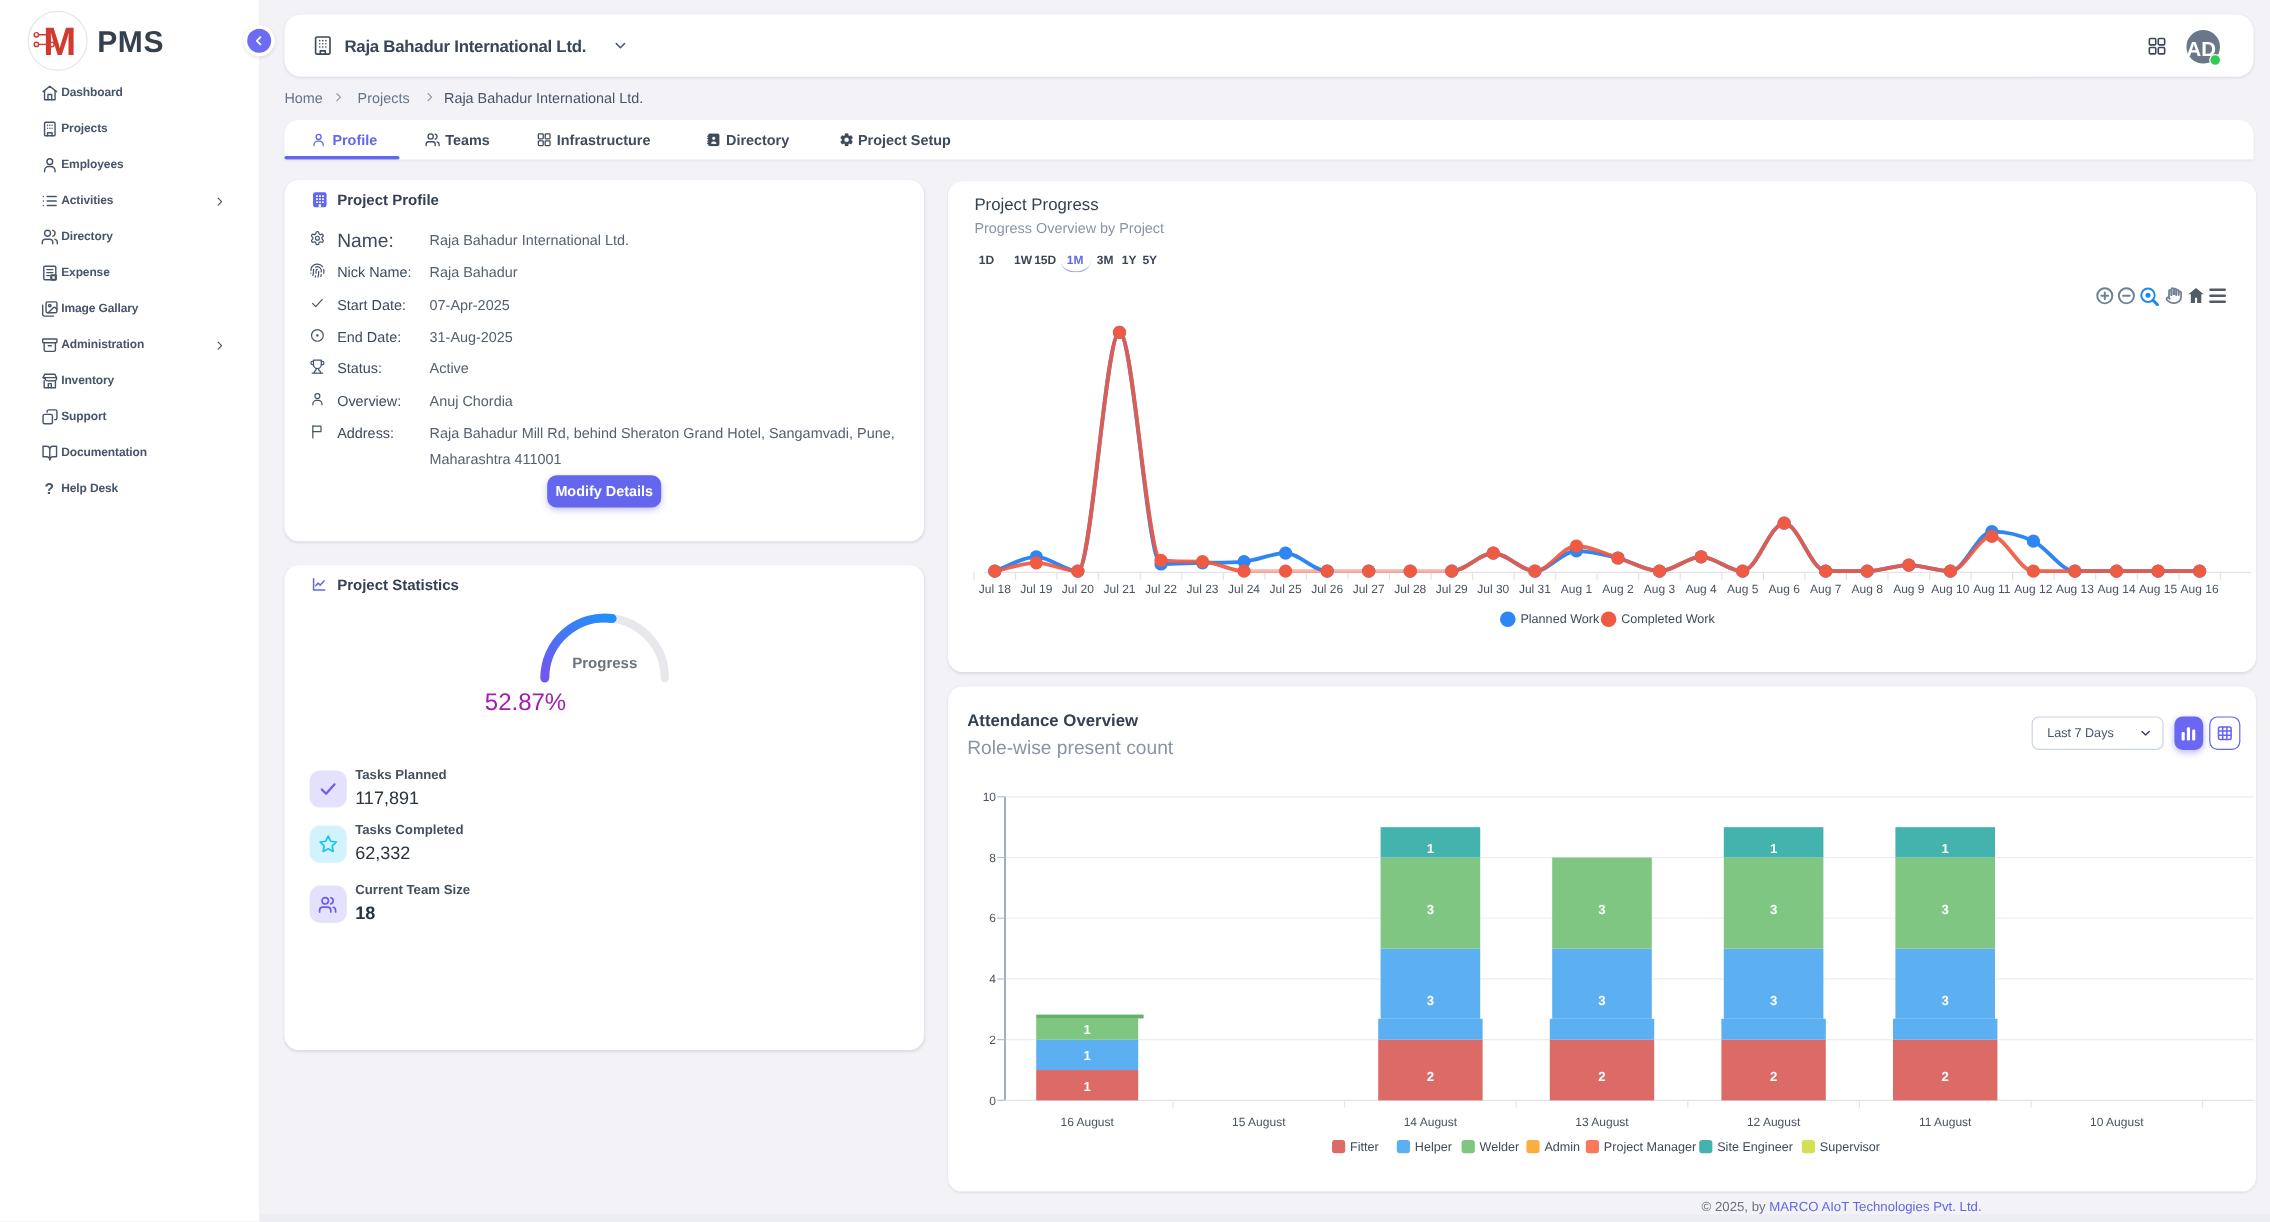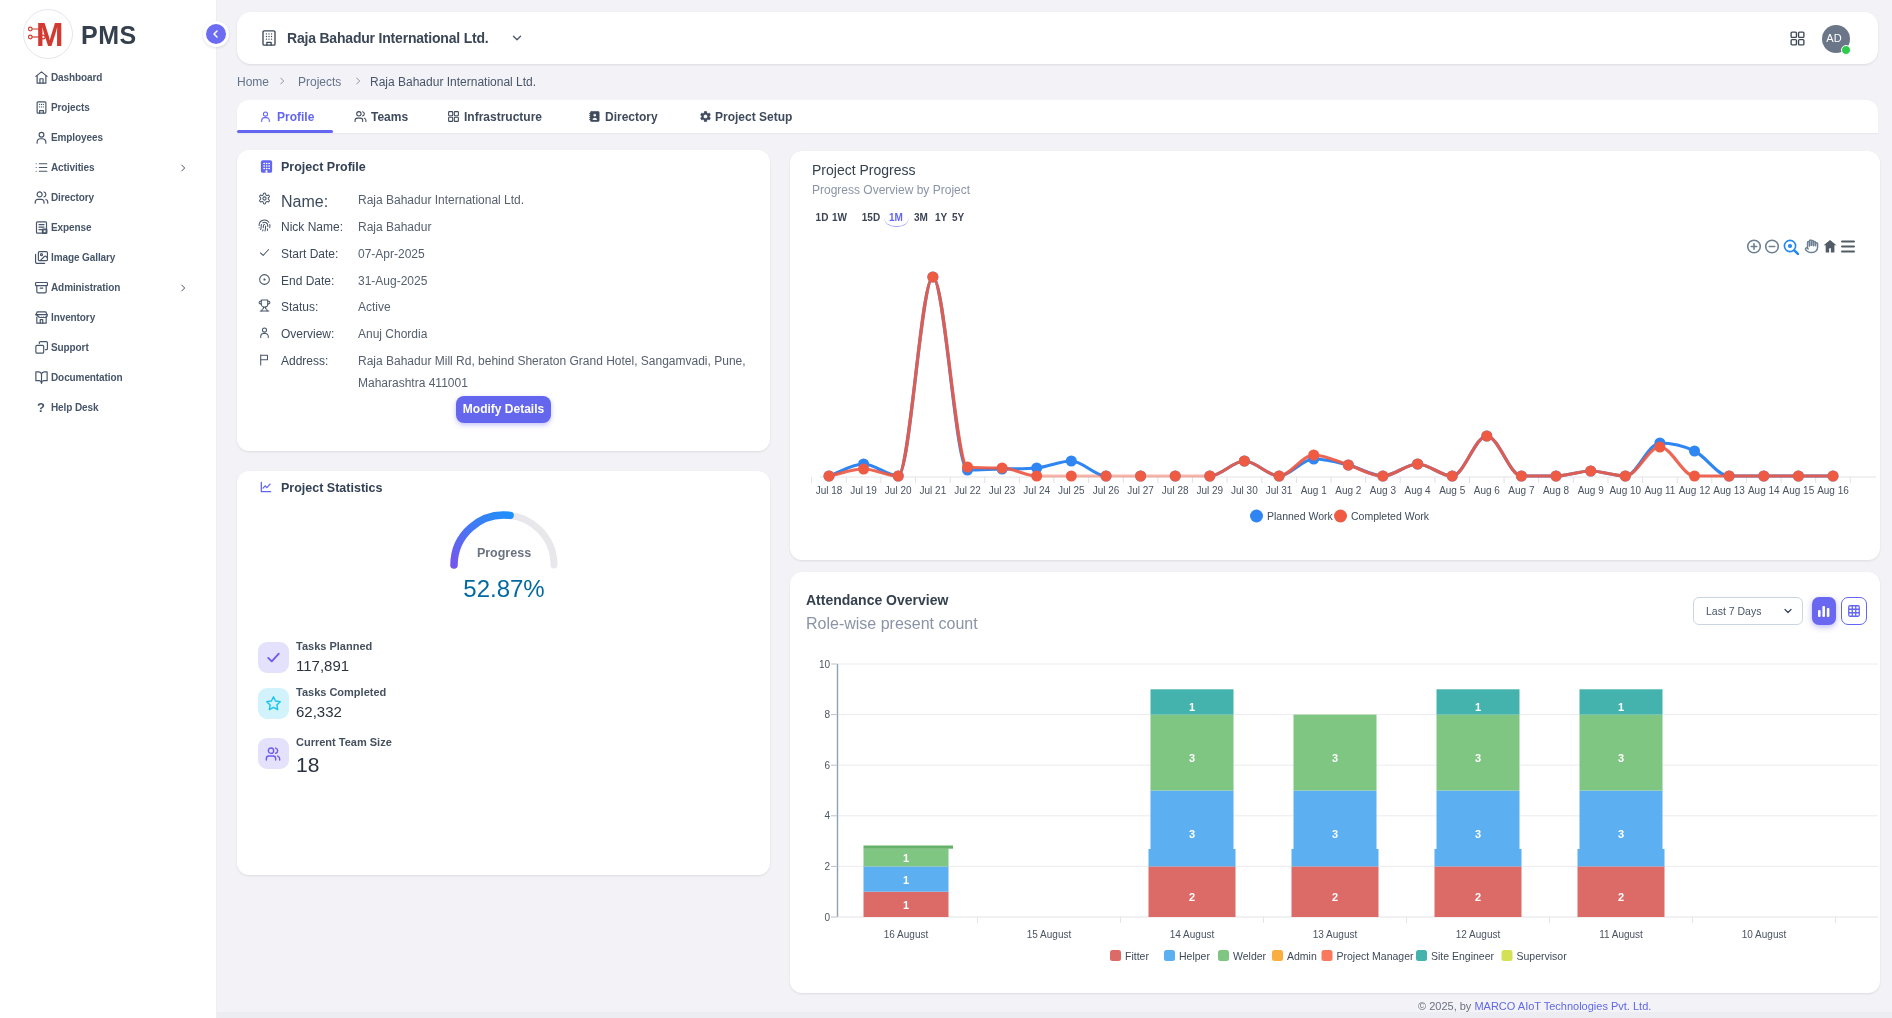--- a/index.html
+++ b/index.html
@@ -112,21 +112,21 @@
 <svg style="position:absolute;left:510px;top:31px" width="14" height="14" viewBox="0 0 24 24" fill="none" stroke="#475569" stroke-width="2.2" stroke-linecap="round" stroke-linejoin="round">
     <path d="m6 9 6 6 6-6"></path>
   </svg>
 <svg style="position:absolute;left:1789px;top:30px" width="17" height="17" viewBox="0 0 24 24" fill="none" stroke="#3c4857" stroke-width="1.9" stroke-linecap="round" stroke-linejoin="round">
     <rect x="3" y="3" width="7.5" height="7.5" rx="1.3"></rect>
     <rect x="13.5" y="3" width="7.5" height="7.5" rx="1.3"></rect>
     <rect x="3" y="13.5" width="7.5" height="7.5" rx="1.3"></rect>
     <rect x="13.5" y="13.5" width="7.5" height="7.5" rx="1.3"></rect>
   </svg>
 <div class="abs" style="left:1822px;top:25px;width:28px;height:28px;border-radius:50%;background:#6b7789"></div>
-<div class="abs" style="left:1822px;top:32px;width:24px;text-align:center;font-size:11px;font-weight:normal;color:#fff">AD</div>
+<div class="abs" style="left:1822px;top:32px;width:24px;text-align:center;font-size:17px;font-weight:bold;color:#fff">AD</div>
 <div class="abs" style="left:1841px;top:45px;width:10px;height:10px;border-radius:50%;background:#2fcb4e;border:1.5px solid #fff"></div>
 
 <div class="abs" style="left:237px;top:75px;font-size:12px;color:#64748b">Home</div>
 <svg style="position:absolute;left:277px;top:76px" width="10" height="10" viewBox="0 0 24 24" fill="none" stroke="#8b96a5" stroke-width="2.4" stroke-linecap="round" stroke-linejoin="round">
     <path d="m9 5 7 7-7 7"></path>
   </svg>
 <div class="abs" style="left:298px;top:75px;font-size:12px;color:#64748b">Projects</div>
 <svg style="position:absolute;left:353px;top:76px" width="10" height="10" viewBox="0 0 24 24" fill="none" stroke="#8b96a5" stroke-width="2.4" stroke-linecap="round" stroke-linejoin="round">
     <path d="m9 5 7 7-7 7"></path>
   </svg>
@@ -233,47 +233,47 @@
       <linearGradient id="gg" x1="454" y1="565" x2="510" y2="512" gradientUnits="userSpaceOnUse">
 <stop offset="0" stop-color="#7456ee"></stop>
         <stop offset="0.55" stop-color="#3e7cf4"></stop>
         <stop offset="1" stop-color="#1e90fa"></stop>
       </linearGradient>
     </defs>
 <path d="M454 565 A50 50 0 0 1 554 565" fill="none" stroke="#e8e8ec" stroke-width="7" stroke-linecap="round"></path>
 <path d="M454 565 A50 50 0 0 1 510.1 515.4" fill="none" stroke="url(#gg)" stroke-width="7.5" stroke-linecap="round"></path>
 </svg>
 <div class="abs" style="left:404px;top:546px;width:200px;text-align:center;font-size:12.5px;font-weight:bold;color:#6b7280">Progress</div>
-<div class="abs" style="left:404px;top:575px;width:200px;text-align:center;font-size:24px;color:#0369a1">52.87%</div>
+<div class="abs" style="left:404px;top:575px;width:200px;text-align:left;font-size:20px;color:#a21caf">52.87%</div>
 <div class="abs" style="left:258px;top:642px;width:31px;height:31px;background:#e4e1fc;border-radius:9px"></div>
 <svg style="position:absolute;left:265px;top:649px" width="17" height="17" viewBox="0 0 24 24" fill="none" stroke="#6d5bef" stroke-width="2.6" stroke-linecap="round" stroke-linejoin="round">
     <path d="m4.5 12.5 5 5 10-11"></path>
   </svg>
 <div class="abs" style="left:296px;top:640px;font-size:11px;font-weight:bold;color:#45505f">Tasks Planned</div>
 <div class="abs" style="left:296px;top:657px;font-size:15px;font-weight:500;color:#2a3341">117,891</div>
 <div class="abs" style="left:258px;top:688px;width:31px;height:31px;background:#d2f3fc;border-radius:9px"></div>
 <svg class="abs" style="left:265px;top:695px" width="17" height="17" viewBox="0 0 24 24" fill="none" stroke="#17c5ec" stroke-width="2" stroke-linejoin="round">
     <path d="m12 2.5 2.9 6 6.6.9-4.8 4.6 1.2 6.5-5.9-3.1-5.9 3.1 1.2-6.5L2.5 9.4l6.6-.9z"></path>
   </svg>
 <div class="abs" style="left:296px;top:686px;font-size:11px;font-weight:bold;color:#45505f">Tasks Completed</div>
 <div class="abs" style="left:296px;top:703px;font-size:15px;font-weight:500;color:#2a3341">62,332</div>
 <div class="abs" style="left:258px;top:738px;width:31px;height:31px;background:#e4e1fc;border-radius:9px"></div>
 <svg style="position:absolute;left:265px;top:746px" width="16" height="16" viewBox="0 0 24 24" fill="none" stroke="#6d5bef" stroke-width="2.1" stroke-linecap="round" stroke-linejoin="round">
     <path d="M16 21v-2a4 4 0 0 0-4-4H6a4 4 0 0 0-4 4v2"></path>
     <circle cx="9" cy="7" r="4"></circle>
     <path d="M22 21v-2a4 4 0 0 0-3-3.87"></path>
     <path d="M16 3.13a4 4 0 0 1 0 7.75"></path>
   </svg>
 <div class="abs" style="left:296px;top:736px;font-size:11px;font-weight:bold;color:#45505f">Current Team Size</div>
-<div class="abs" style="left:296px;top:753px;font-size:21px;font-weight:400;color:#2a3341">18</div>
+<div class="abs" style="left:296px;top:753px;font-size:15px;font-weight:700;color:#2a3341">18</div>
 <div class="card" style="left:790px;top:151px;width:1090px;height:409px"></div>
 <div class="abs" style="left:812px;top:162px;font-size:14px;font-weight:normal;color:#35414f">Project Progress</div>
 <div class="abs" style="left:812px;top:183px;font-size:12px;color:#8a94a6">Progress Overview by Project</div>
 <div class="abs" style="left:808px;top:212px;width:28px;text-align:center;font-size:10px;font-weight:bold;color:#3c4554">1D</div>
-<div class="abs" style="left:832px;top:212px;width:28px;text-align:left;font-size:10px;font-weight:bold;color:#3c4554">1W</div>
+<div class="abs" style="left:832px;top:212px;width:28px;text-align:right;font-size:10px;font-weight:bold;color:#3c4554">1W</div>
 <div class="abs" style="left:857px;top:212px;width:28px;text-align:center;font-size:10px;font-weight:bold;color:#3c4554">15D</div>
 <div class="abs" style="left:882px;top:212px;width:28px;text-align:center;font-size:10px;font-weight:bold;color:#6366f1">1M</div>
 <div class="abs" style="left:907px;top:212px;width:28px;text-align:center;font-size:10px;font-weight:bold;color:#3c4554">3M</div>
 <div class="abs" style="left:927px;top:212px;width:28px;text-align:center;font-size:10px;font-weight:bold;color:#3c4554">1Y</div>
 <div class="abs" style="left:952px;top:212px;width:28px;text-align:left;font-size:10px;font-weight:bold;color:#3c4554">5Y</div>
 <div class="abs" style="left:884px;top:213px;width:25px;height:14px;border-bottom:1.6px solid rgba(99,102,241,.6);border-radius:0 0 45% 45%/0 0 70% 70%"></div>
 <svg class="abs" style="left:1746px;top:238px" width="110" height="17" viewBox="0 0 110 17" fill="none" stroke="#6e8192" stroke-width="1.6" stroke-linecap="round">
 <circle cx="8" cy="8.5" r="6.3"></circle>
     <path d="M5.2 8.5h5.6M8 5.7v5.6"></path>
 <circle cx="26" cy="8.5" r="6.3"></circle>

